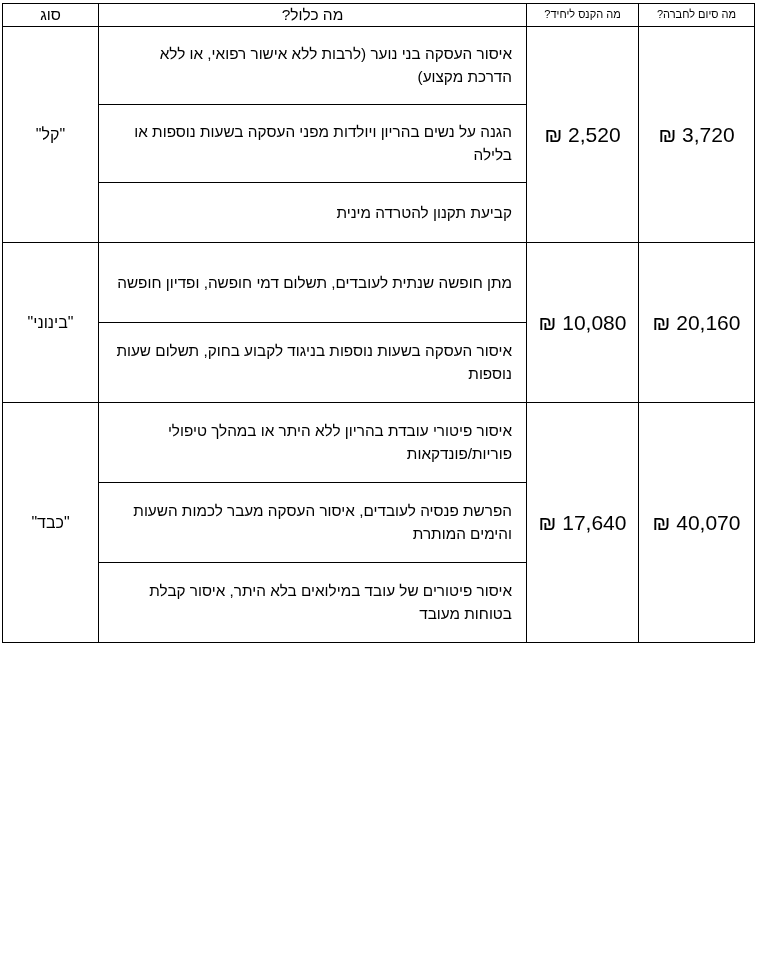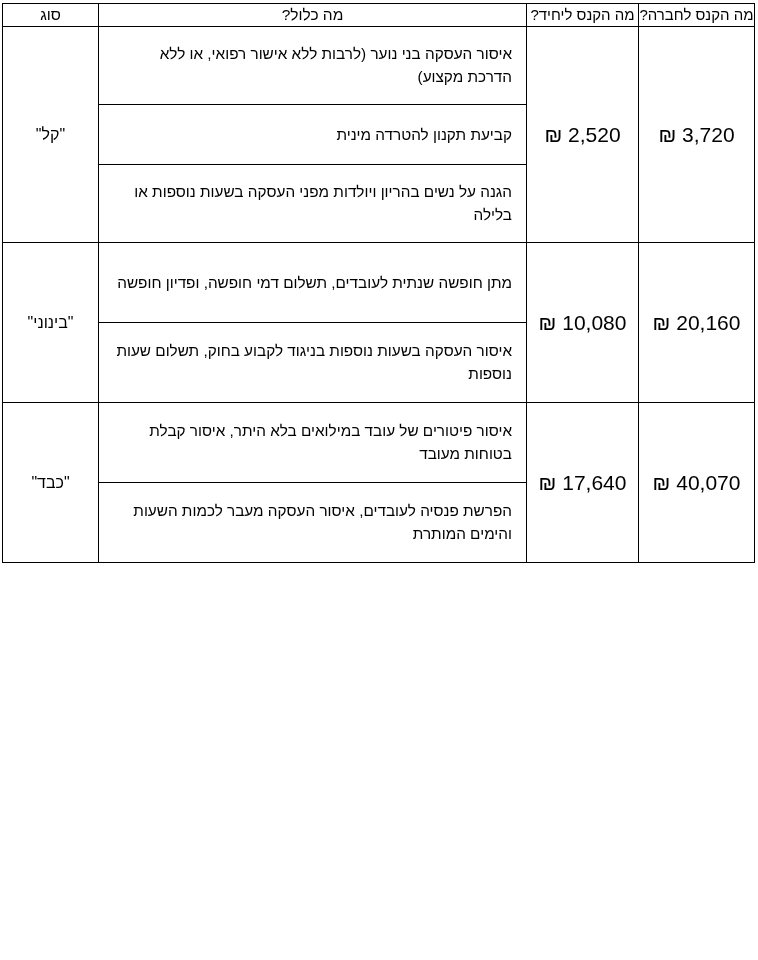--- a/index.html
+++ b/index.html
@@ -40,21 +40,21 @@
   }
   .hdr-cell {
     text-align: center;
     font-size: 15.5px;
     line-height: 1.45;
     padding: 9px 6px 10px 6px;
     font-weight: bold;
     margin-top: 17px;
   }
   .hdr-cell.small {
-    font-size: 15px;
+    font-size: 11px;
   }
   .sog-cell {
     text-align: center;
     font-size: 16px;
     font-weight: bold;
     vertical-align: middle;
   }
   .amount-cell {
     text-align: center;
     font-size: 21px;
@@ -97,42 +97,42 @@
 <div class="page">
   <table class="fines">
     <colgroup>
       <col class="c-comp">
       <col class="c-indiv">
       <col class="c-what">
       <col class="c-sog">
     </colgroup>
     <thead>
       <tr>
-        <th class="hdr-cell small">מה הקנס לחברה?</th>
+        <th class="hdr-cell small">מה סיום לחברה?</th>
         <th class="hdr-cell small">מה הקנס ליחיד?</th>
         <th class="hdr-cell">מה כלול?</th>
         <th class="hdr-cell">סוג</th>
       </tr>
     </thead>
     <tbody>
 
       <tr>
         <td class="amount-cell">3,720 ₪</td>
         <td class="amount-cell">2,520 ₪</td>
         <td class="what-cell">
           <table class="sub grp-light">
             <tbody>
               <tr>
                   <td class="r2">איסור העסקה בני נוער (לרבות ללא אישור רפואי, או ללא הדרכת מקצוע)</td>
                 </tr>
               <tr>
-                  <td class="r3">קביעת תקנון להטרדה מינית</td>
+                  <td class="r4">הגנה על נשים בהריון ויולדות מפני העסקה בשעות נוספות או בלילה</td>
                 </tr>
               <tr>
-                  <td class="r4">הגנה על נשים בהריון ויולדות מפני העסקה בשעות נוספות או בלילה</td>
+                  <td class="r3">קביעת תקנון להטרדה מינית</td>
                 </tr>
             </tbody>
           </table>
         </td>
         <td class="sog-cell">"קל"</td>
       </tr>
 
       <tr>
         <td class="amount-cell">20,160 ₪</td>
         <td class="amount-cell">10,080 ₪</td>
@@ -151,24 +151,27 @@
         <td class="sog-cell">"בינוני"</td>
       </tr>
 
       <tr>
         <td class="amount-cell">40,070 ₪</td>
         <td class="amount-cell">17,640 ₪</td>
         <td class="what-cell">
           <table class="sub grp-heavy">
             <tbody>
               <tr>
-                  <td class="r3">איסור פיטורים של עובד במילואים בלא היתר, איסור קבלת בטוחות מעובד</td>
+                  <td class="r2">איסור פיטורי עובדת בהריון ללא היתר או במהלך טיפולי פוריות/פונדקאות</td>
                 </tr>
               <tr>
                   <td class="r4">הפרשת פנסיה לעובדים, איסור העסקה מעבר לכמות השעות והימים המותרת</td>
+                </tr>
+              <tr>
+                  <td class="r3">איסור פיטורים של עובד במילואים בלא היתר, איסור קבלת בטוחות מעובד</td>
                 </tr>
             </tbody>
           </table>
         </td>
         <td class="sog-cell">"כבד"</td>
       </tr>
     </tbody>
   </table>
 </div>
 

